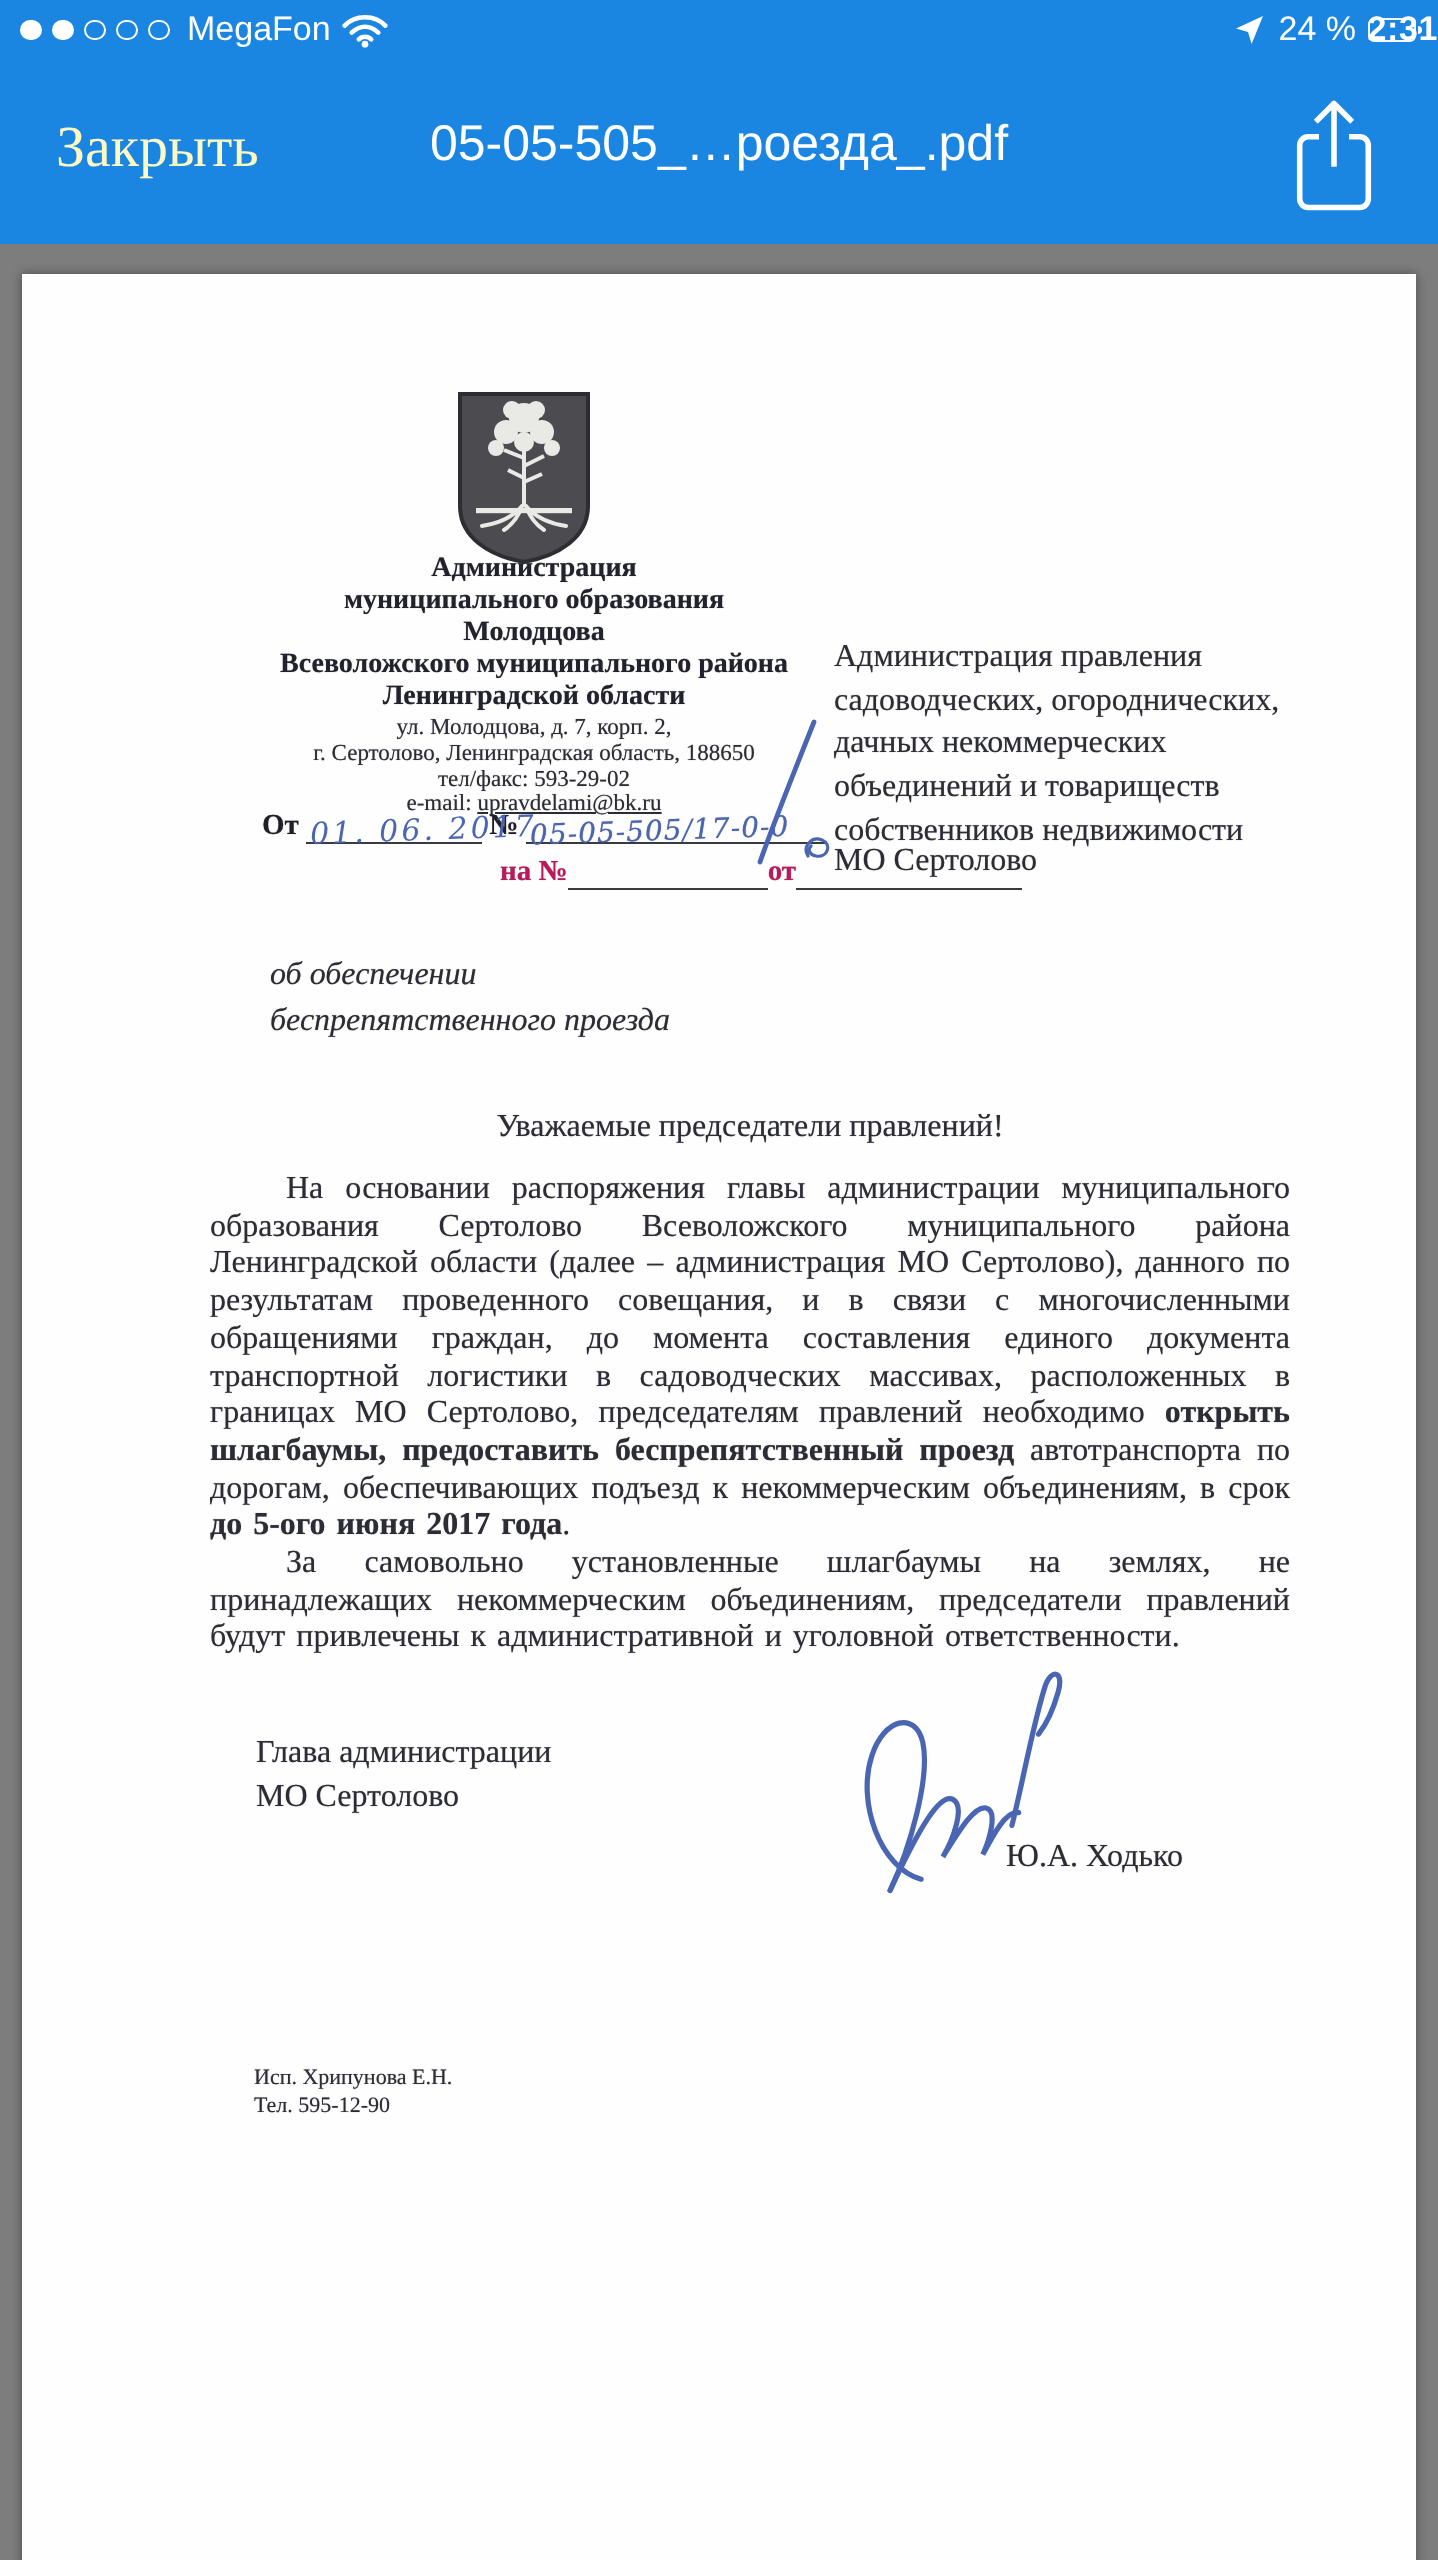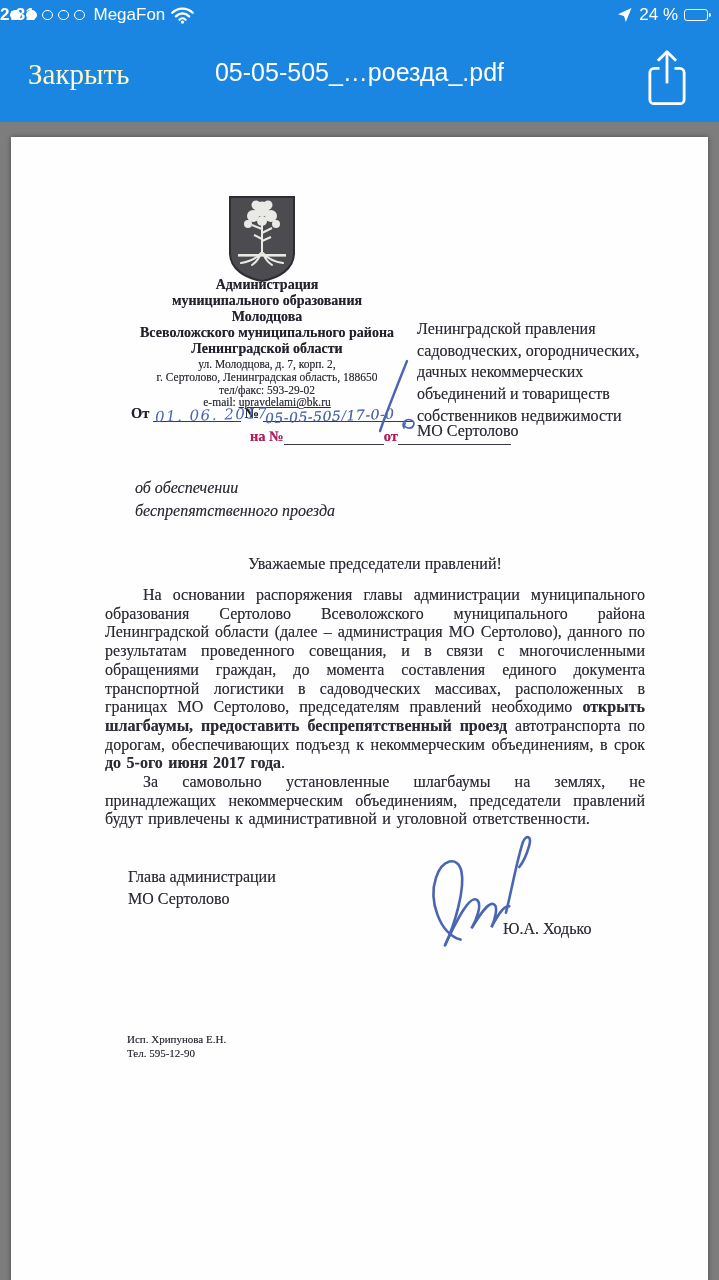--- a/index.html
+++ b/index.html
@@ -12,21 +12,21 @@
   .status-bar {
     position:absolute; left:0; top:0; width:719px; height:30px;
     background:#1b86e2; color:#fff; display:flex; align-items:center;
   }
   .sb-left { display:flex; align-items:center; gap:6px; padding-left:10px; }
   .dots { display:flex; gap:5.5px; align-items:center; }
   .dot { width:10.5px; height:10.5px; border:1px solid #fff; border-radius:50%; }
   .dot.filled { background:#fff; }
   .carrier { font-size:17px; margin-left:3px; }
   .sb-time {
-    position:absolute; left:0; right:0; text-align:left;
+    position:absolute; left:0; right:0; text-align:right;
     font-size:17px; font-weight:600; letter-spacing:.3px;
   }
   .sb-right { position:absolute; right:8px; top:0; height:30px; display:flex; align-items:center; gap:6px; }
   .pct { font-size:17px;text-align:center; }
   .batt { position:relative; width:24px; height:11.5px; border:1px solid rgba(255,255,255,.95); border-radius:3px; padding:1px; }
   .batt-fill { height:100%; background:#fff; border-radius:1px; }
   .batt-nub { width:2px; height:4.5px; background:rgba(255,255,255,.95); border-radius:0 2px 2px 0; margin-left:-5px; }
   
   .nav-bar {
     position:absolute; left:0; top:30px; width:719px; height:92px;
@@ -171,21 +171,21 @@
         <span class="blank" style="width:150px"><span class="hw hw-num"><span>05-05-505</span>/<span>17-0-0</span></span></span>
       </div>
       <svg class="abs slash-svg" viewBox="0 0 34 74">
         <path d="M30 2 C22 22 10 52 3 72" fill="none" stroke="#4a66b2" stroke-width="2.4" stroke-linecap="round"></path>
       </svg>
       <div class="abs ref-line">
         <span>на №</span><span class="blank" style="width:100px"></span><span>от</span><span class="blank" style="width:113px"></span>
       </div>
 
       <div class="abs addressee">
-        <div>Ленинградской правления</div>
+        <div>Администрация правления</div>
         <div>садоводческих, огороднических,</div>
         <div>дачных некоммерческих</div>
         <div>объединений и товариществ</div>
         <div>собственников недвижимости</div>
       </div>
       <svg class="abs pen-loop" viewBox="0 0 18 15">
         <path d="M3 11 C0 6 5 1 10 3 C15 5 13 12 7 11 C4 10.5 2.5 8 4.5 6" fill="none" stroke="#4a66b2" stroke-width="1.6" stroke-linecap="round"></path>
       </svg>
       <div class="abs addr-org">МО Сертолово</div>
 

